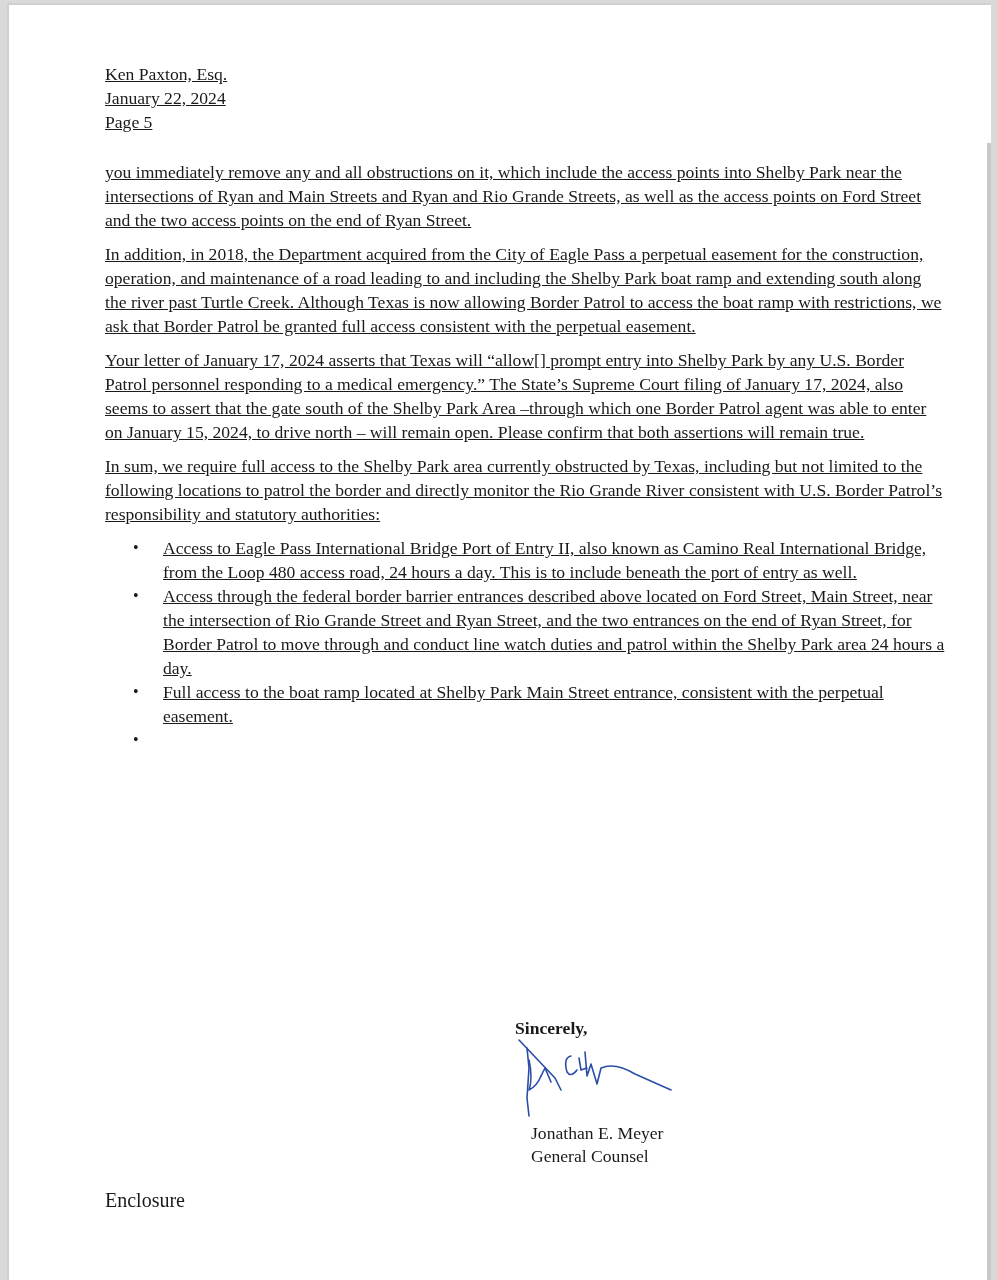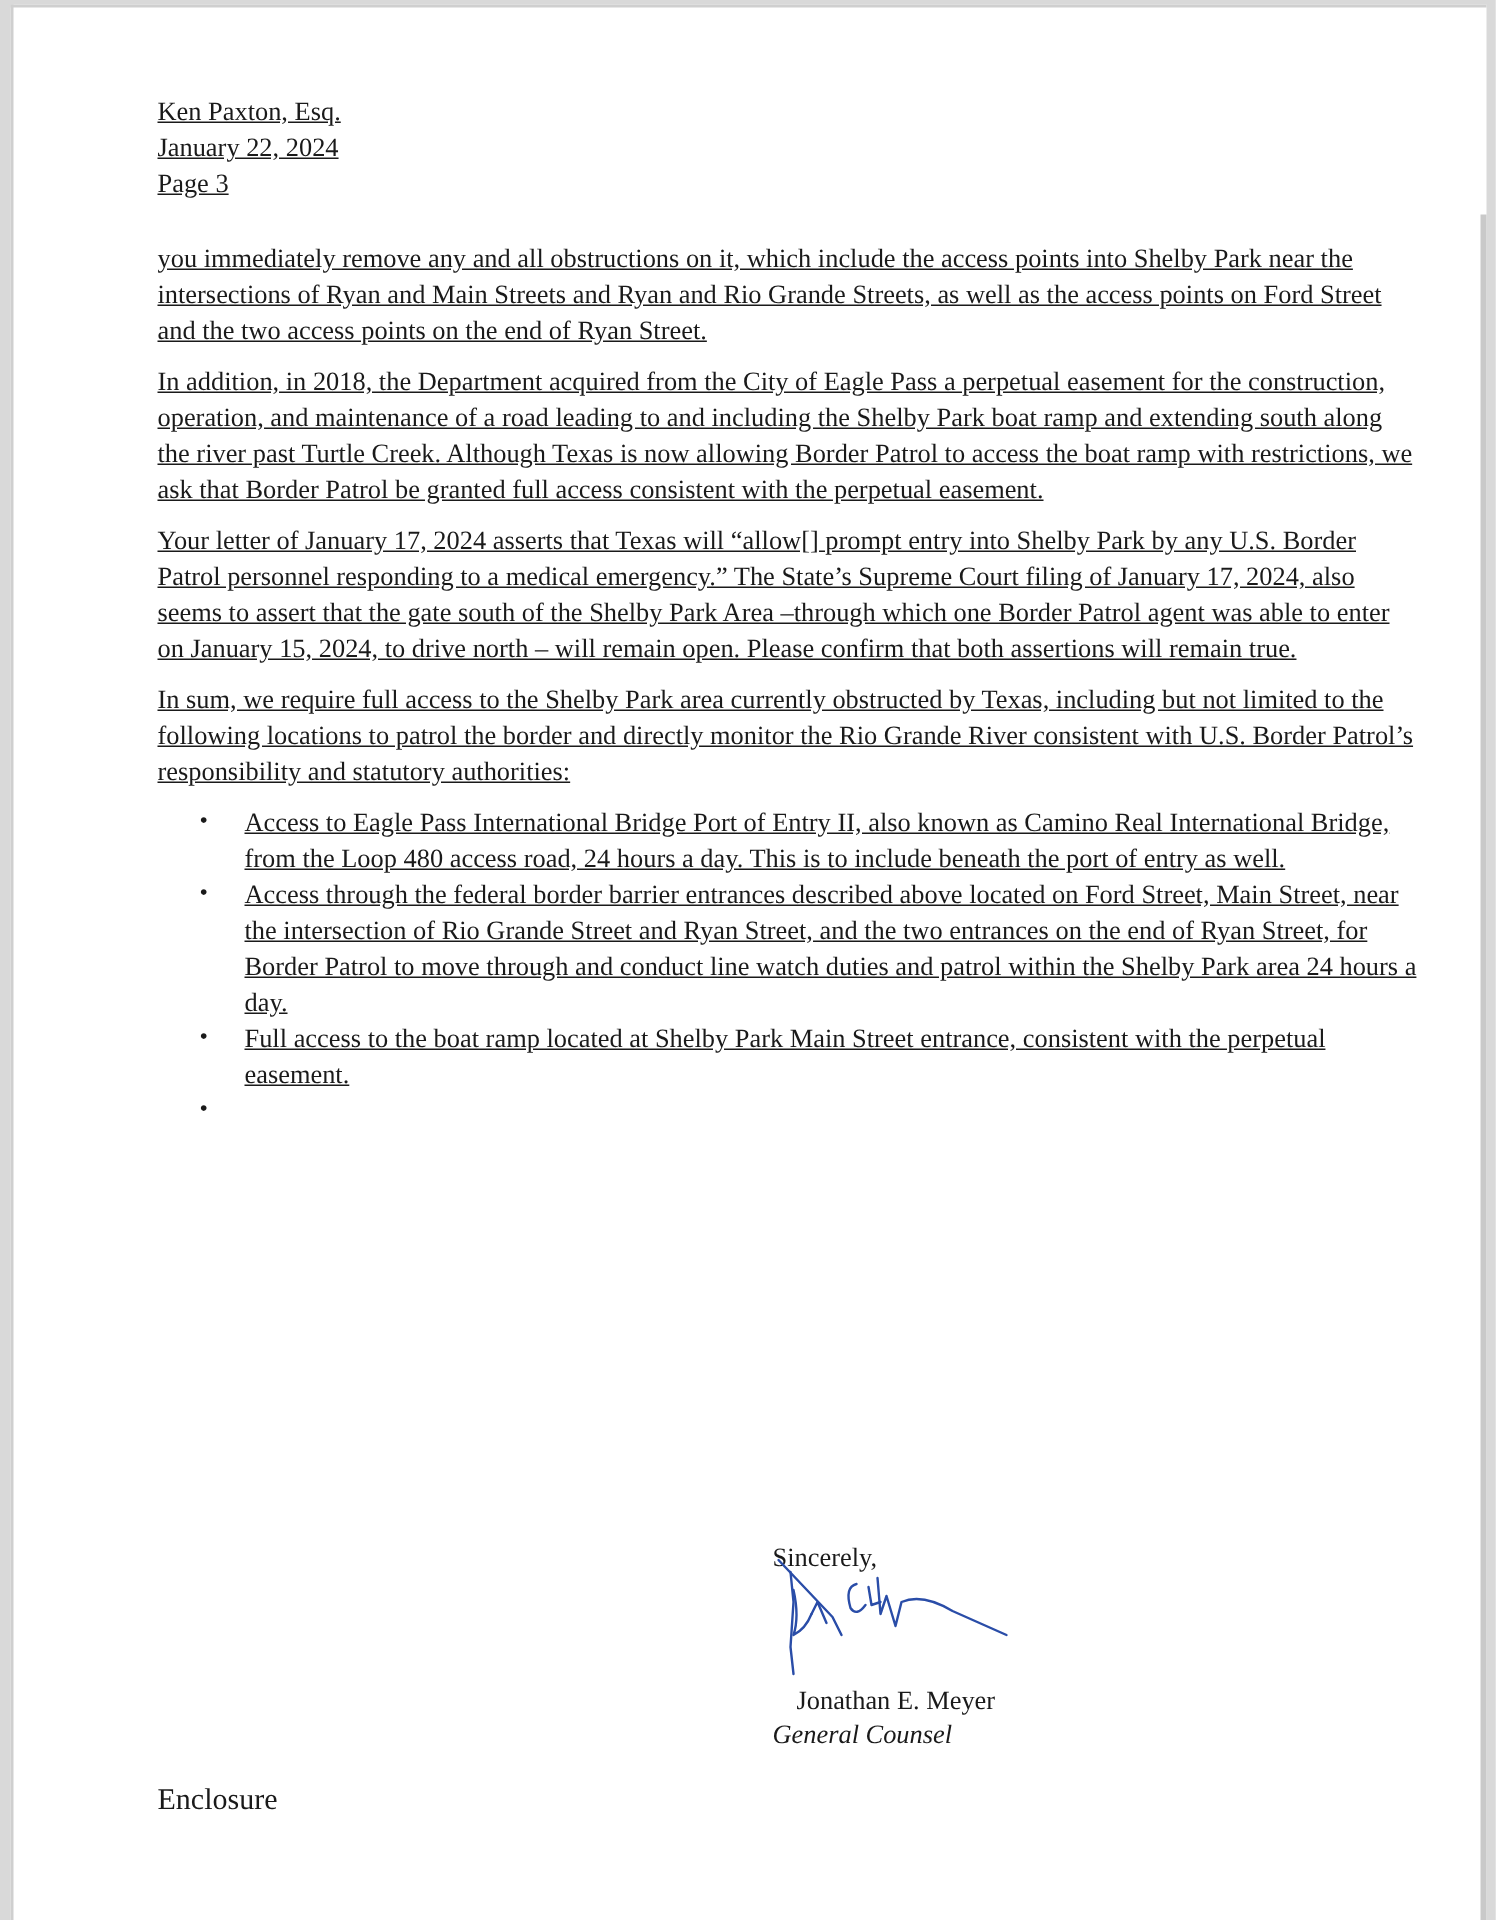--- a/index.html
+++ b/index.html
@@ -70,40 +70,40 @@
     position: absolute;
     left: 515px;
     top: 1008px;
     width: 330px;
     height: 160px;
     font-family: "Liberation Serif", "DejaVu Serif", serif;
     font-size: 17.6px;
     line-height: 24px;
     color: #1a1a1a;
   }
-  .sincerely { position: absolute; left: 0; top: 18px; }
+  .sincerely { position: absolute; left: 0; top: 8px; font-weight: bold; }
   .sig-graphic {
     position: absolute;
     left: 0px;
     top: 30px;
     width: 160px;
     height: 90px;
   }
   .digital-sig {
     position: absolute;
     left: 153px;
     top: 29px;
     font-family: "Liberation Sans", "DejaVu Sans", sans-serif;
     font-size: 14.2px;
     line-height: 18.5px;
     color: #222;
   }
   .digital-sig span { display: block; }
   .signer-name { position: absolute; left: 16px; top: 113px; }
-  .signer-title { position: absolute; left: 0; top: 136px; font-style: italic; }
+  .signer-title { position: absolute; left: 16px; top: 136px; }
 
   .enclosure {
     position: absolute;
     left: 105px;
     top: 1188px;
     font-family: "Liberation Serif", "DejaVu Serif", serif;
     font-size: 20px;
     line-height: 24px;
     color: #1a1a1a;
   }
@@ -112,21 +112,21 @@
 <body>
 
 <div class="page">
   <div class="right-shadow"></div>
 </div>
 
 <div class="doc">
   <div class="header-block">
     <span class="header-line">Ken Paxton, Esq.</span>
     <span class="header-line">January 22, 2024</span>
-    <span class="header-line">Page 3</span>
+    <span class="header-line">Page 5</span>
   </div>
   <div style="height:16px"></div>
 
   <p>you immediately remove any and all obstructions on it, which include the access points into Shelby Park near the intersections of Ryan and Main Streets and Ryan and Rio Grande Streets, as well as the access points on Ford Street and the two access points on the end of Ryan Street.</p>
   <p>In addition, in 2018, the Department acquired from the City of Eagle Pass a perpetual easement for the construction, operation, and maintenance of a road leading to and including the Shelby Park boat ramp and extending south along the river past Turtle Creek.  Although Texas is now allowing Border Patrol to access the boat ramp with restrictions, we ask that Border Patrol be granted full access consistent with the perpetual easement.</p>
   <p>Your letter of January 17, 2024 asserts that Texas will “allow[] prompt entry into Shelby Park by any U.S. Border Patrol personnel responding to a medical emergency.”  The State’s Supreme Court filing of January 17, 2024, also seems to assert that the gate south of the Shelby Park Area –through which one Border Patrol agent was able to enter on January 15, 2024, to drive north – will remain open.  Please confirm that both assertions will remain true.</p>
   <p>In sum, we require full access to the Shelby Park area currently obstructed by Texas, including but not limited to the following locations to patrol the border and directly monitor the Rio Grande River consistent with U.S. Border Patrol’s responsibility and statutory authorities:</p>
 
   <ul class="reqs">
     <li>

